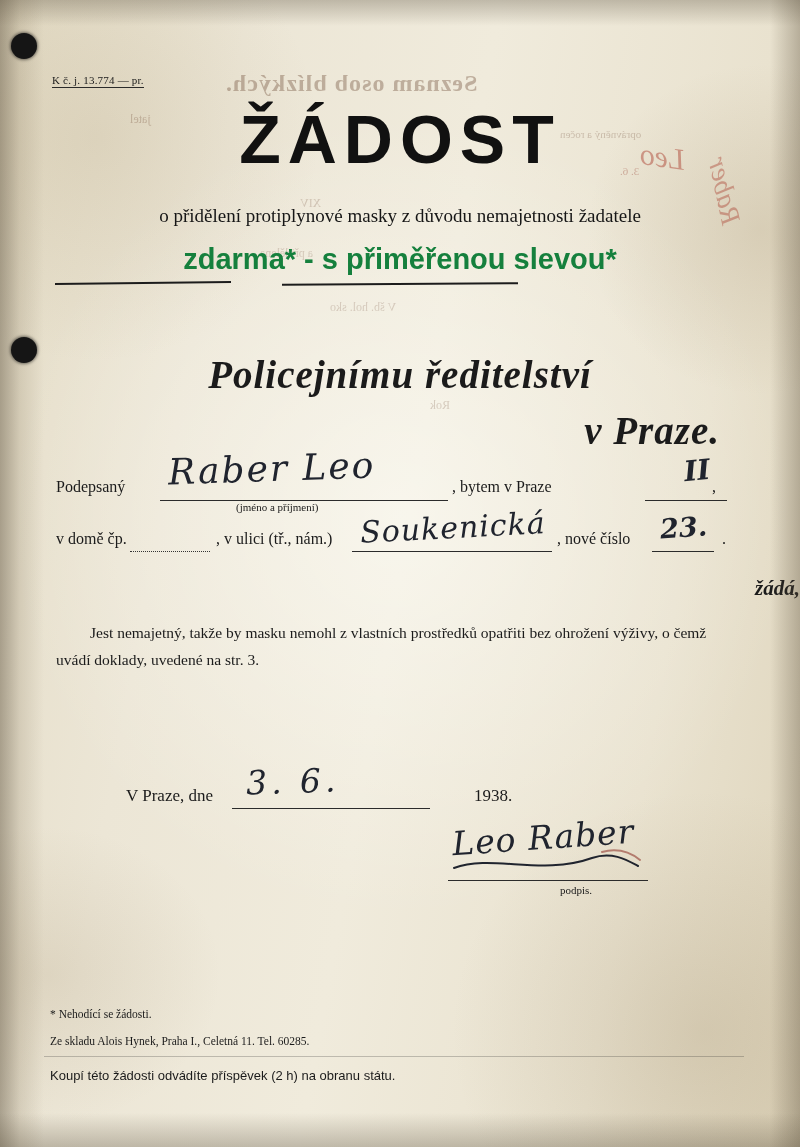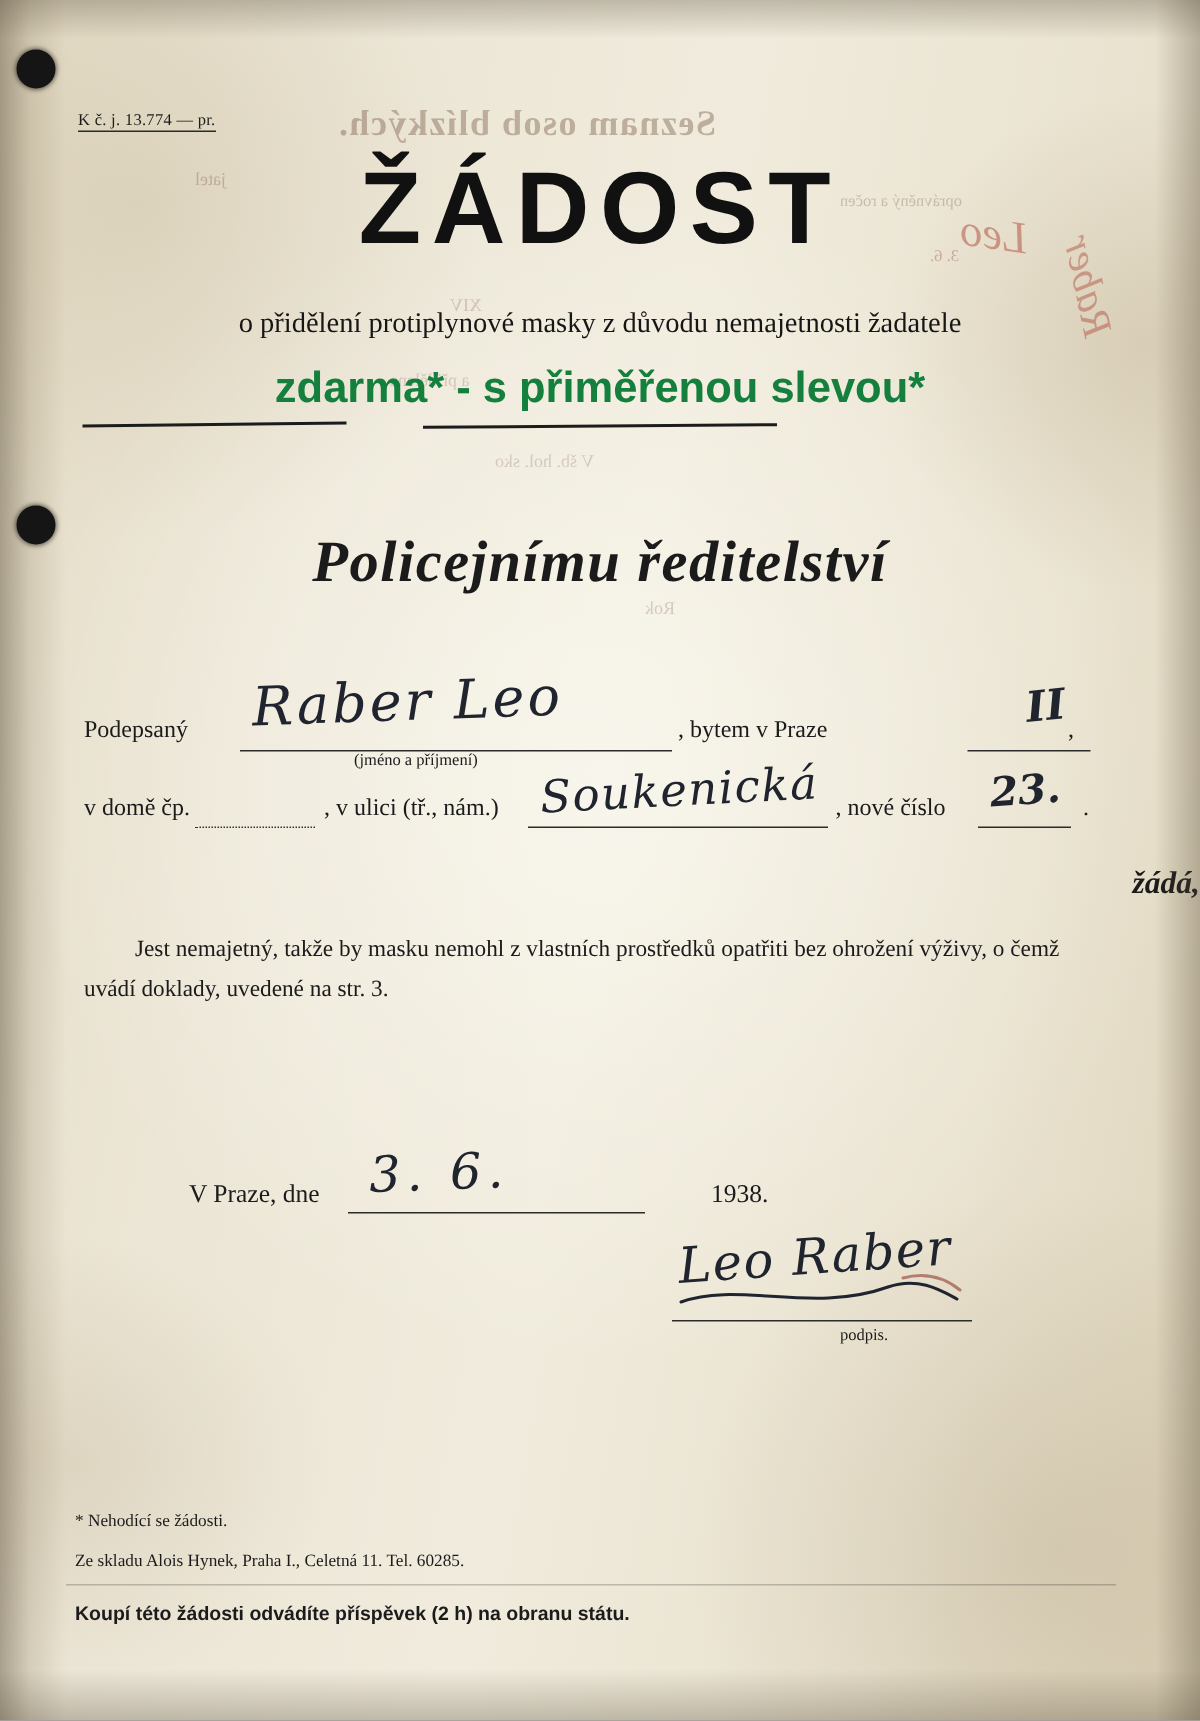--- a/index.html
+++ b/index.html
@@ -327,21 +327,21 @@
   .stock {
     position: absolute;
     left: 50px; top: 1035px;
     font-size: 11.5px;
     font-family: "Liberation Serif", serif;
   }
   .bottom-note {
     position: absolute;
     left: 50px; top: 1068px;
     font-size: 13px;
-    font-weight: bold;
+    font-weight: normal;
     font-family: "Liberation Sans", sans-serif;
   }
   .sep-line {
     position: absolute;
     left: 44px; top: 1056px; width: 700px; height: 1px;
     background: rgba(40,40,40,0.25);
   }
 </style>
 </head>
 <body>
@@ -364,20 +364,21 @@
 
     <div class="refno">K č. j. 13.774 — pr.</div>
 
     <div class="title">ŽÁDOST</div>
     <div class="subtitle">o přidělení protiplynové masky z důvodu nemajetnosti žadatele</div>
     <div class="subtitle2">zdarma* - s přiměřenou slevou*</div>
     <div class="strike-zdarma"></div>
     <div class="strike-slevou"></div>
 
     <div class="addressee1">Policejnímu ředitelství</div>
+    <div class="addressee2">v Praze.</div>
 
     <div class="form-row r1">Podepsaný</div>
     <div class="rule rule-name"></div>
     <div class="hand hw-name">Raber Leo</div>
     <div class="form-row r1b">, bytem v Praze</div>
     <div class="rule rule-praze"></div>
     <div class="hand hw-praze-num">II</div>
     <div class="form-row r1c">,</div>
     <div class="hint">(jméno a příjmení)</div>
 

